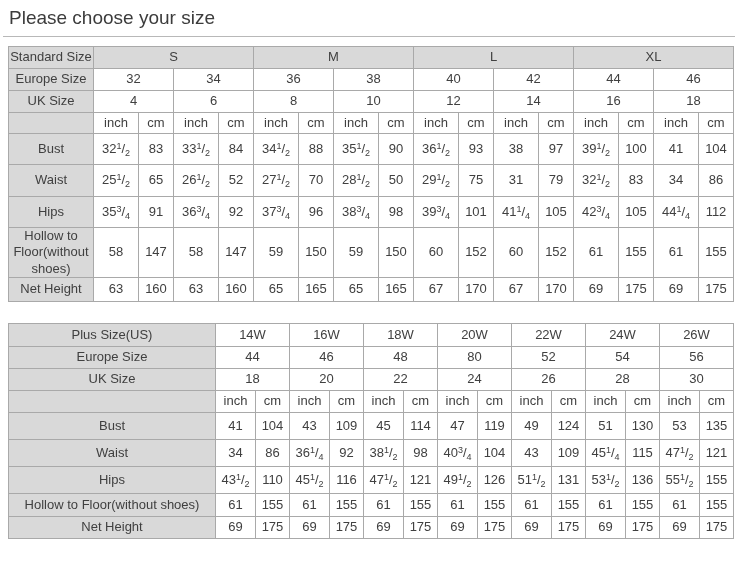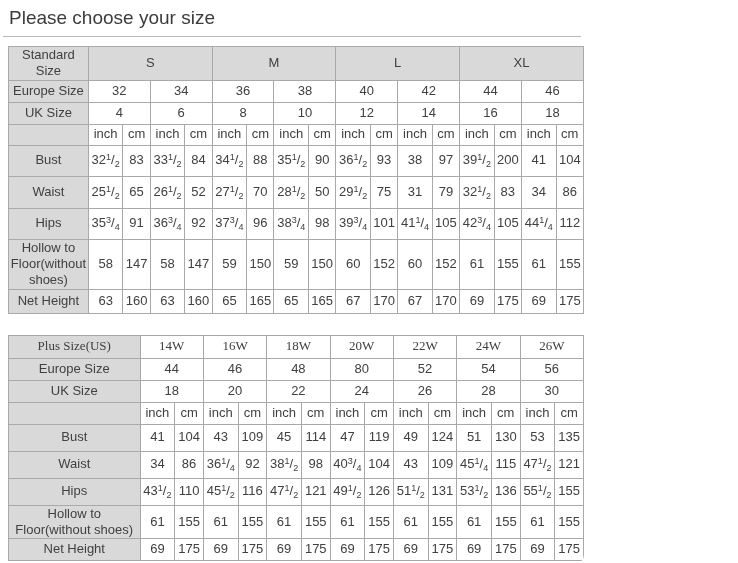--- a/index.html
+++ b/index.html
@@ -1,17 +1,17 @@
 <!DOCTYPE html>
 <html><head>
 <meta charset="utf-8">
 <style>
   html,body{margin:0;padding:0;background:#ffffff;}
   body{font-family:"Liberation Sans","DejaVu Sans",sans-serif;color:#404040;}
-  .page{width:584px;height:563px;box-sizing:border-box;overflow:hidden;border-radius:8px;}
+  .page{width:738px;height:563px;box-sizing:border-box;overflow:hidden;border-radius:8px;}
   .title{font-size:19px;color:#3c3c3c;margin:7px 0 7px 9px;font-weight:400;}
   .divider{border:none;border-top:1px solid #b8b8b8;margin:0 3px 9px 3px;}
   table{border-collapse:collapse;table-layout:fixed;margin-left:8px;}
   td{border:1px solid #a9a9a9;text-align:center;vertical-align:middle;
      font-size:13px;color:#404040;padding:0 1px;line-height:1.25;}
   td.g{background:#d9d9d9;margin-left:32px;}
   td sup{font-size:9px;line-height:0;vertical-align:4px;}
   td sub{font-size:9px;line-height:0;vertical-align:-3px;}
   .tbl-gap{height:21px;}
 </style>
@@ -98,21 +98,21 @@
           <td>84</td>
           <td>34<sup>1</sup>/<sub>2</sub></td>
           <td>88</td>
           <td>35<sup>1</sup>/<sub>2</sub></td>
           <td>90</td>
           <td>36<sup>1</sup>/<sub>2</sub></td>
           <td>93</td>
           <td>38</td>
           <td>97</td>
           <td>39<sup>1</sup>/<sub>2</sub></td>
-          <td>200</td>
+          <td>100</td>
           <td>41</td>
           <td>104</td>
         </tr>
         <tr style="height: 32px;">
           <td class="g">Waist</td>
           <td>25<sup>1</sup>/<sub>2</sub></td>
           <td>65</td>
           <td>26<sup>1</sup>/<sub>2</sub></td>
           <td>52</td>
           <td>27<sup>1</sup>/<sub>2</sub></td>
@@ -200,21 +200,21 @@
         <col style="width: 40px;">
         <col style="width: 34px;">
         <col style="width: 40px;">
         <col style="width: 34px;">
         <col style="width: 40px;">
         <col style="width: 34px;">
         <col style="width: 40px;">
         <col style="width: 34px;">
       </colgroup>
       <tbody>
-        <tr style="height: 23px; font-family: Liberation Serif, serif;">
+        <tr style="height: 23px;">
           <td class="g">Plus Size(US)</td>
           <td colspan="2">14W</td>
           <td colspan="2">16W</td>
           <td colspan="2">18W</td>
           <td colspan="2">20W</td>
           <td colspan="2">22W</td>
           <td colspan="2">24W</td>
           <td colspan="2">26W</td>
         </tr>
         <tr style="height: 22px;">

